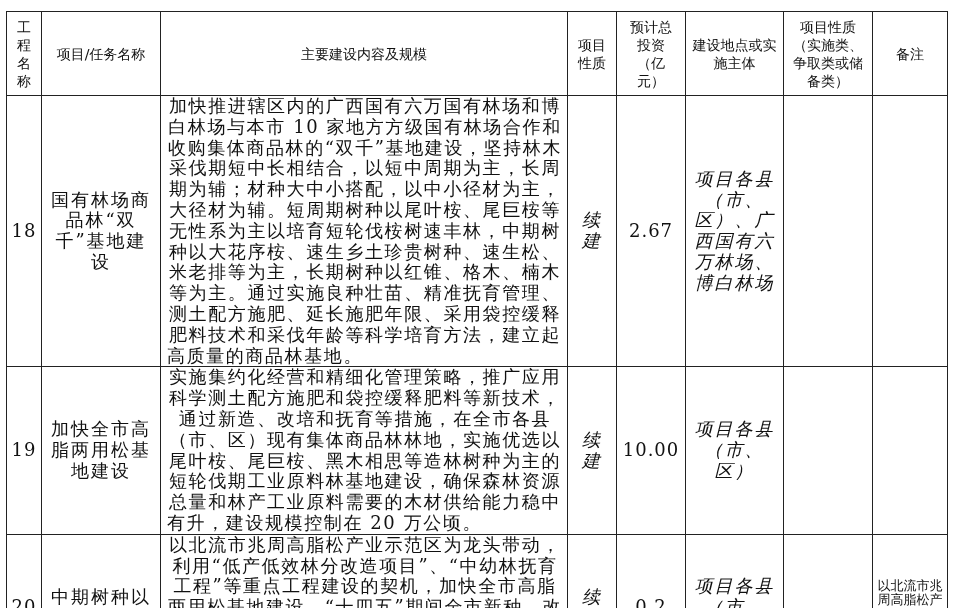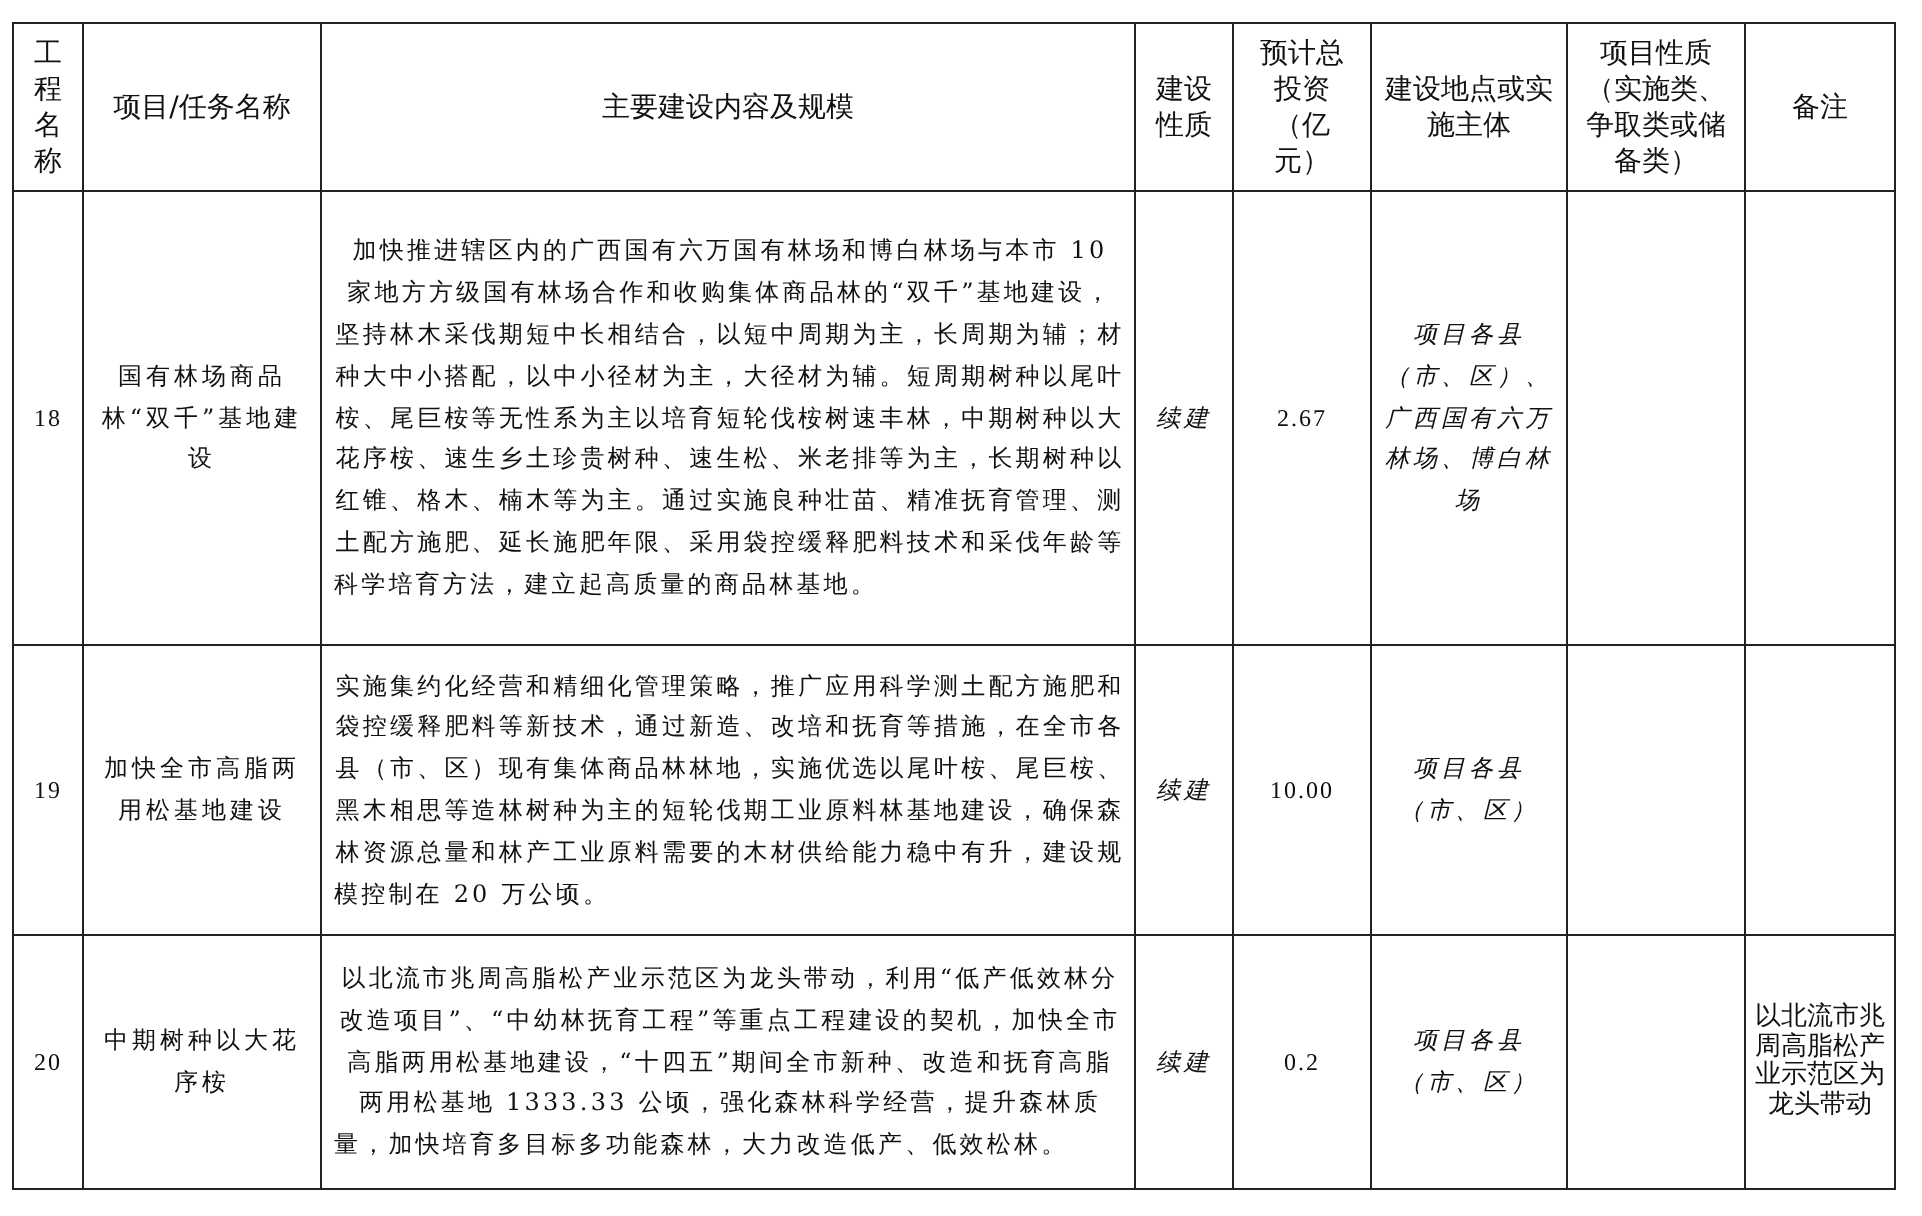--- a/index.html
+++ b/index.html
@@ -11,31 +11,31 @@
     width: 941px;
   }
   table.main td, table.main th {
     border: 1.5px solid #222;
     padding: 0;
     text-align: center; vertical-align: middle;
     font-weight: normal;
     overflow: hidden;
   }
   th { font-family: "DejaVu Sans", "Liberation Sans", sans-serif; font-size: 14px; line-height: 18px; }
-  td { font-size: 12px; line-height: 20.8px; }
+  td { font-size: 18px; line-height: 20.8px; }
   .content {
     text-align: justify; text-align-last: left;
     padding: 0 4px 0 6px !important;
     letter-spacing: 1.6px;
     vertical-align: middle;
   }
   .name { padding: 0 6px !important; letter-spacing: 2px; }
   .loc { letter-spacing: 2px; padding: 0 6px !important; font-style: italic; }
   .note { font-size: 13px; line-height: 14.5px; letter-spacing: 0; padding: 0 4px !important; }
-  .num { letter-spacing: 1px; font-family: Liberation Serif, serif; }
+  .num { letter-spacing: 1px; }
   .hdr-vert { letter-spacing: 0; }
   tr.h { height: 84px; }
   tr.r18 { height: 227px; }
   tr.r19 { height: 145px; }
   tr.r20 { height: 127px; }
 </style>
 </head>
 <body>
 
 <table class="main">
@@ -52,21 +52,21 @@
   <thead>
     <tr class="h">
       <th class="hdr-vert">
         <div>工</div>
         <div>程</div>
         <div>名</div>
         <div>称</div>
       </th>
       <th style="padding:0 14px">项目/任务名称</th>
       <th>主要建设内容及规模</th>
-      <th style="padding:0 6px">建设性质</th>
+      <th style="padding:0 6px">项目性质</th>
       <th style="padding:0 12px">预计总投资（亿元）</th>
       <th style="padding:0 6px">建设地点或实施主体</th>
       <th style="padding:0 4px">项目性质（实施类、争取类或储备类）</th>
       <th>备注</th>
     </tr>
   </thead>
   <tbody>
     <tr class="r18">
       <td class="num">18</td>
       <td class="name">国有林场商品林“双千”基地建设</td>

